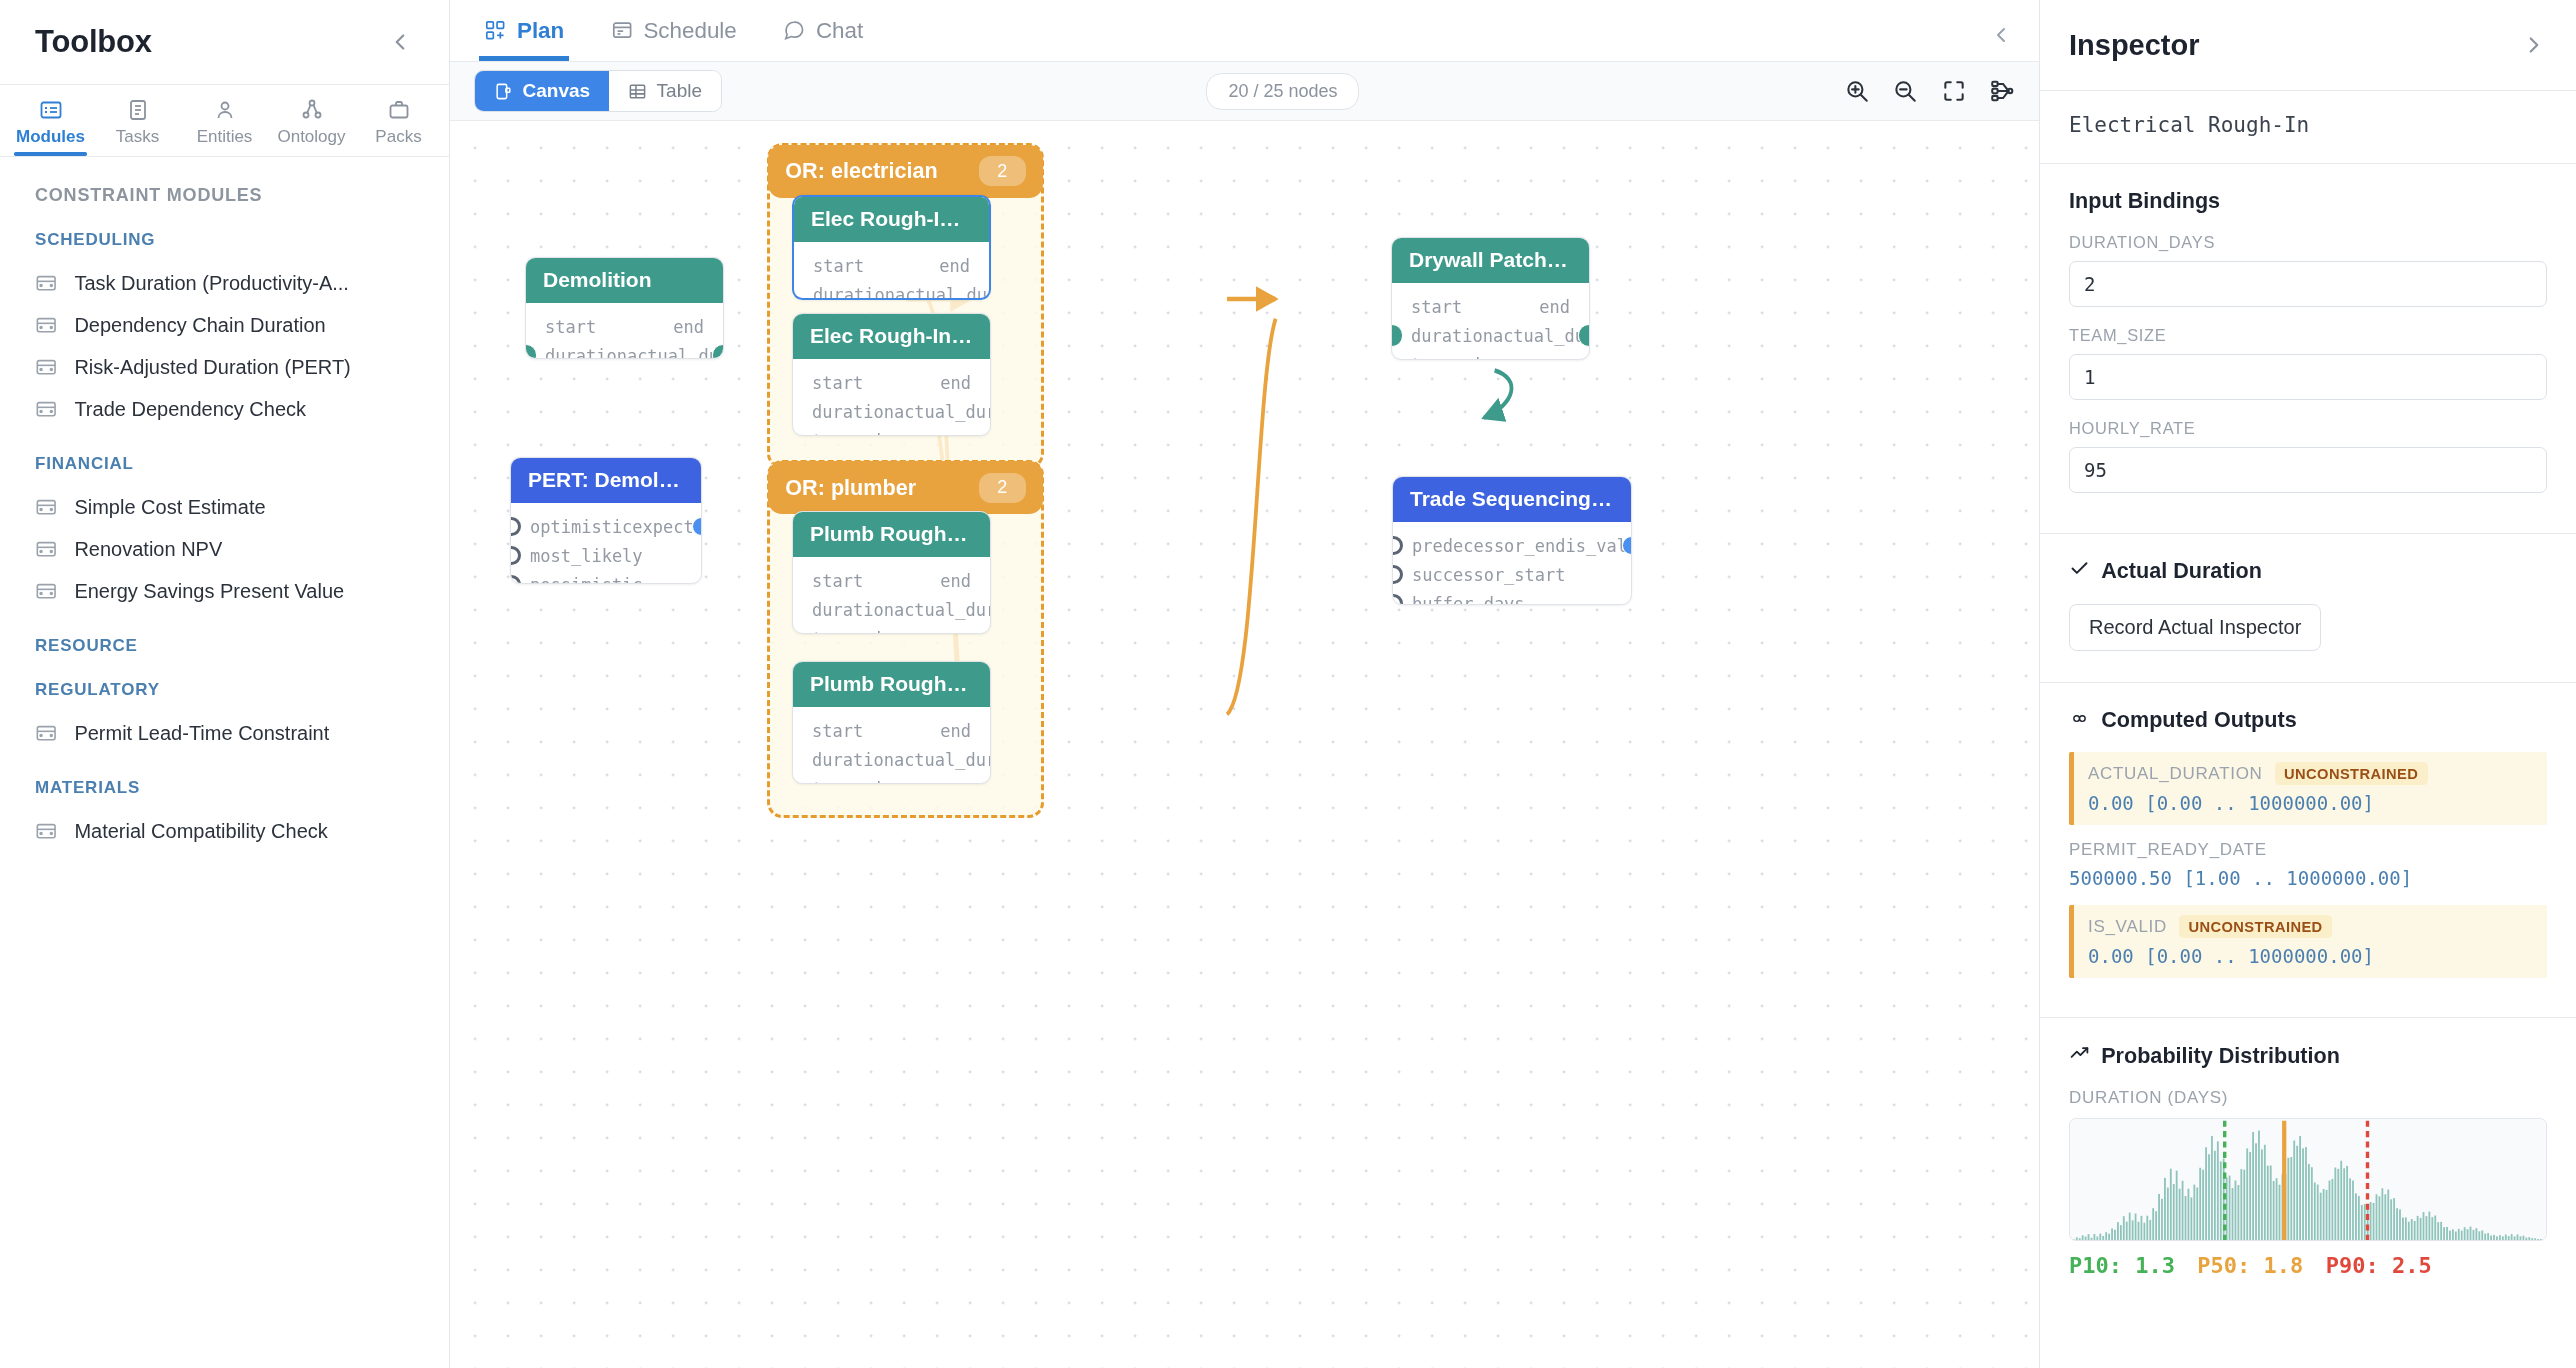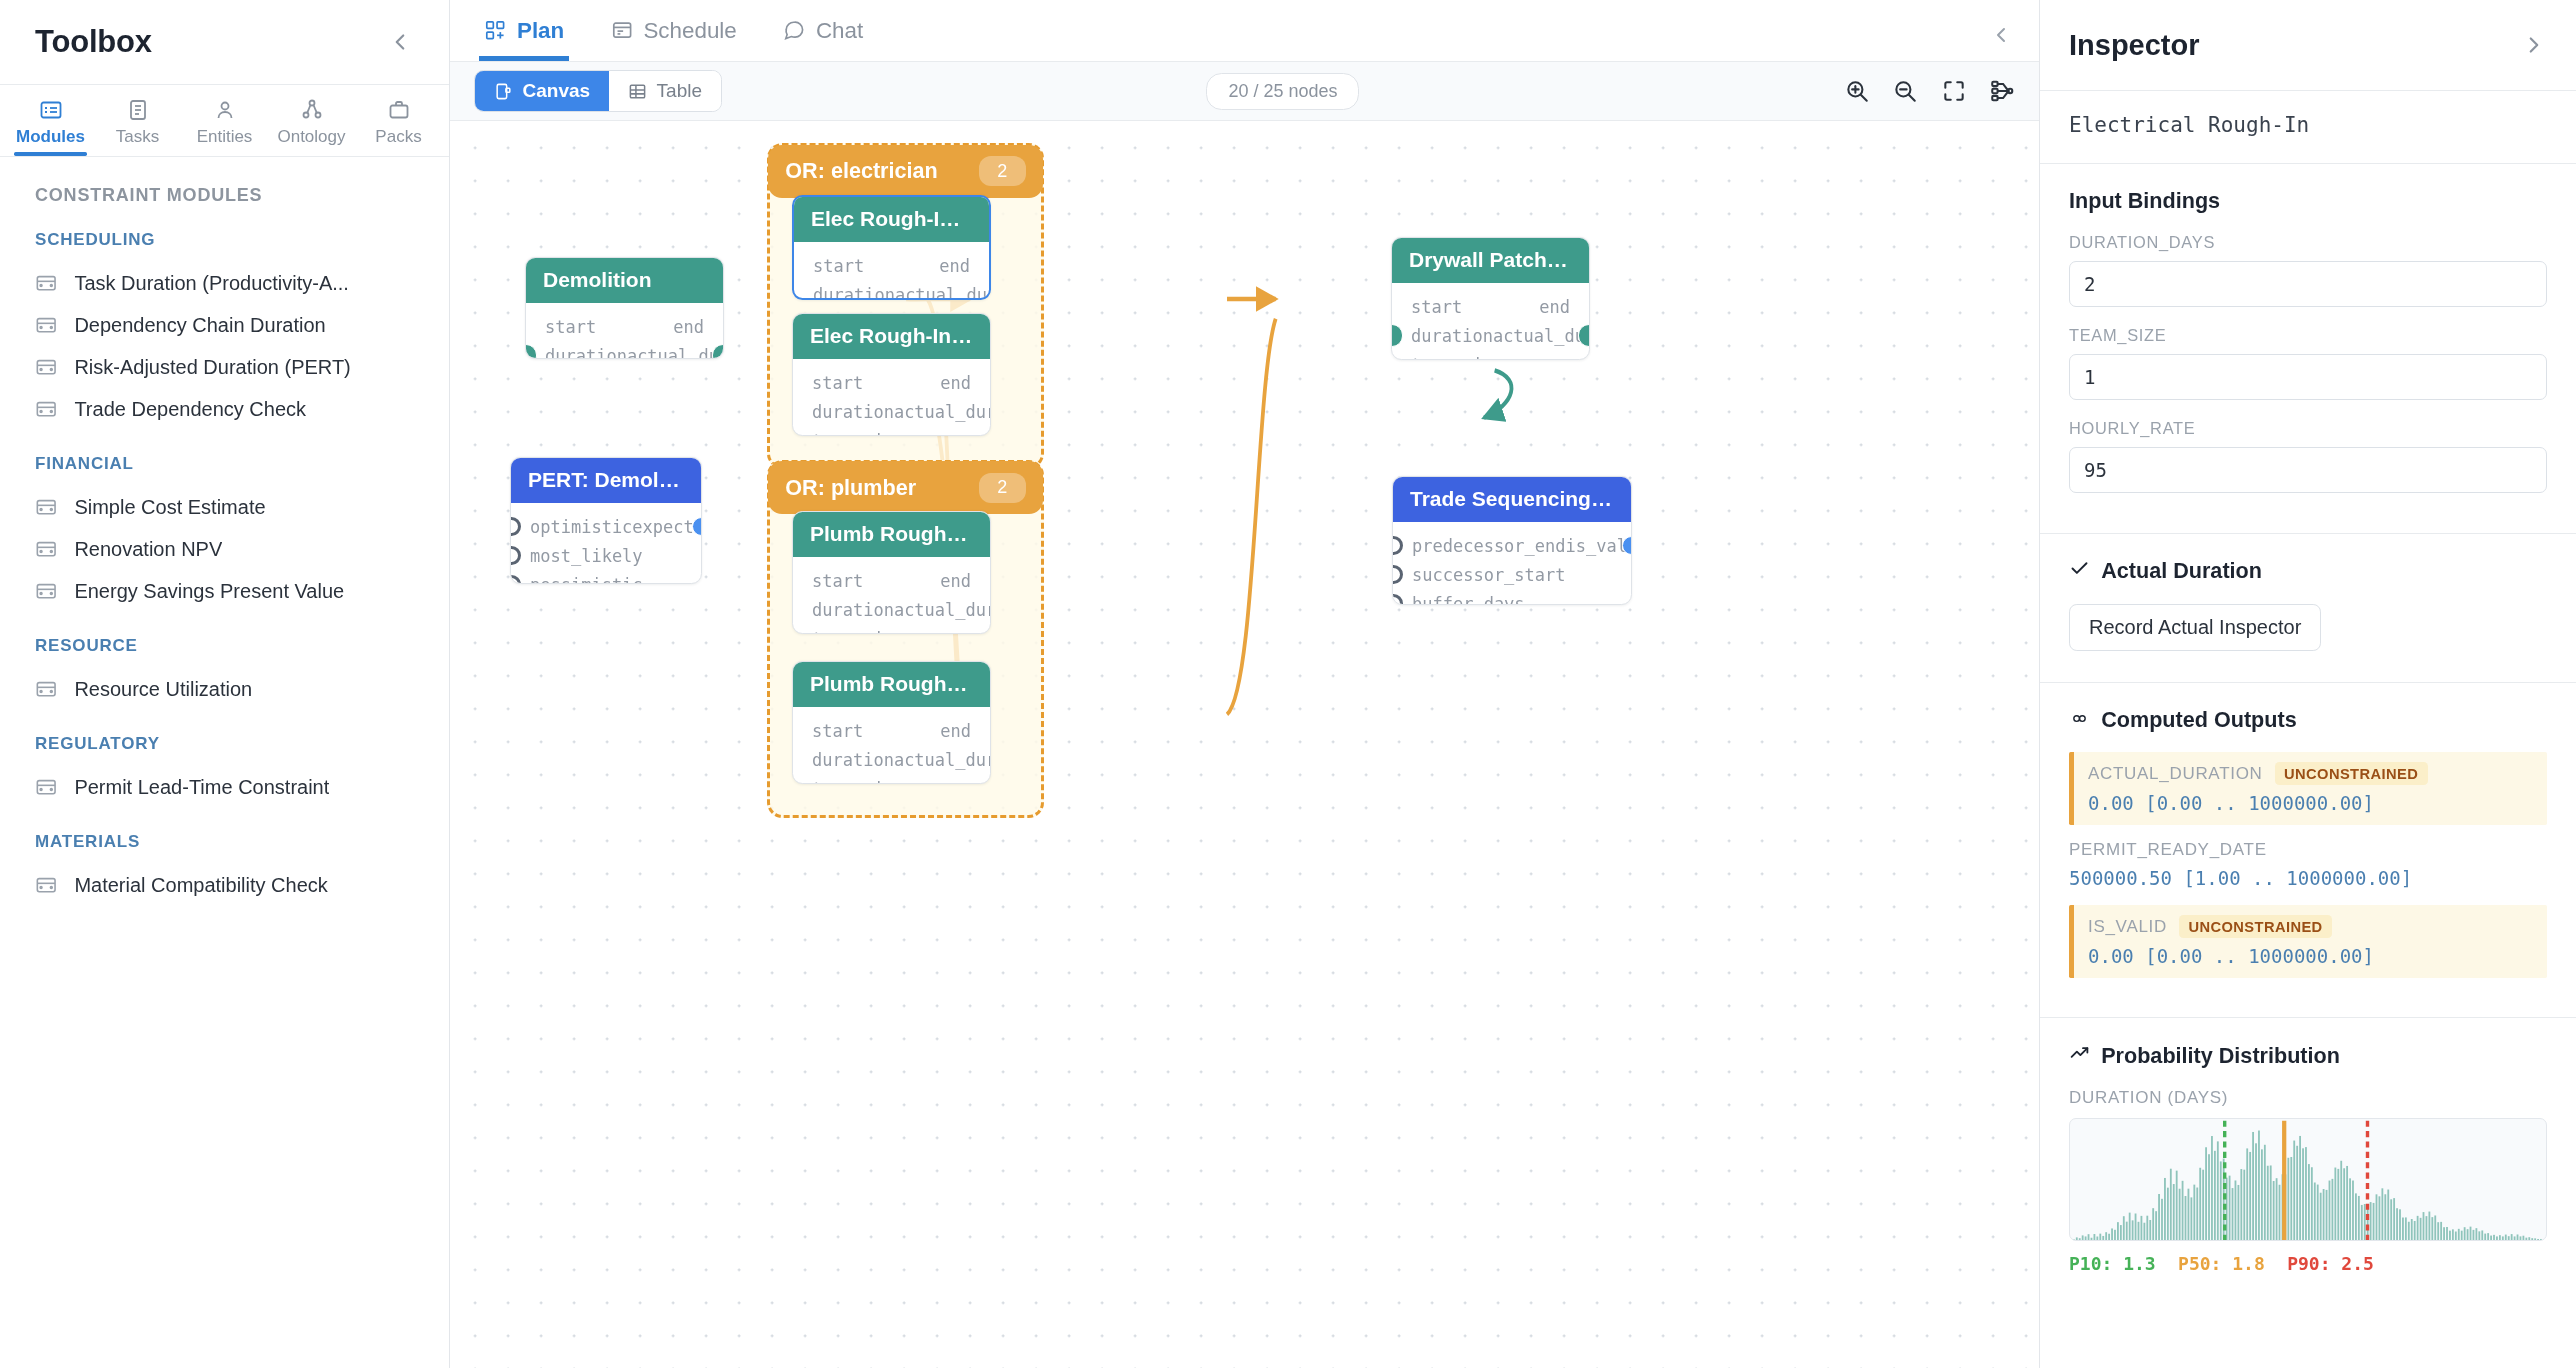--- a/index.html
+++ b/index.html
@@ -197,21 +197,21 @@
   .badge-unc {
     font-size: 14.7px; font-weight: 700; color: #9a4f16; background: #fbefc9;
     border-radius: 4.3px; padding: 3.5px 9.5px; letter-spacing: 0.4px;
   }
   .out-val { font-family: "DejaVu Sans Mono", monospace; font-size: 19px; color: #4a7fb0; }
   .hist-label { font-size: 17px; color: #9aa2ac; letter-spacing: 0.7px; margin-bottom: 10.4px; }
   .hist-box {
     border: 0.9px solid #e3e7ec; border-radius: 7px; background: #f8fafc;
     height: 123px; position: relative; overflow: hidden;
   }
-  .pct-line { margin-top: 12px; font-family: "DejaVu Sans Mono", monospace; font-size: 18px; display: flex; gap: 22.4px; }
+  .pct-line { margin-top: 12px; font-family: "DejaVu Sans Mono", monospace; font-size: 22px; display: flex; gap: 22.4px; }
   .p10 { color: #45b257; font-weight: 700; }
   .p50 { color: #e8a33e; font-weight: 700; }
   .p90 { color: #e0483c; font-weight: 700; }
 </style>
 </head>
 <body>
 
 <div class="app">
 
   <aside class="sidebar">
@@ -348,31 +348,20 @@
               <rect x="2.5" y="5" width="19" height="14" rx="2"></rect>
               <line x1="2.5" y1="10" x2="21.5" y2="10"></line>
               <circle cx="6.5" cy="14.5" r="1"></circle>
               <circle cx="17.5" cy="14.5" r="1"></circle>
             </svg>
           </span>
         <span class="mod-label">Energy Savings Present Value</span>
       </div>
 
       <div class="cat-head">RESOURCE</div>
-      <div class="mod-item">
-        <span class="mod-icon">
-            <svg width="22.4" height="22.4" viewBox="0 0 24 24" fill="none" stroke="#9aa2ac" stroke-width="1.7">
-              <rect x="2.5" y="5" width="19" height="14" rx="2"></rect>
-              <line x1="2.5" y1="10" x2="21.5" y2="10"></line>
-              <circle cx="6.5" cy="14.5" r="1"></circle>
-              <circle cx="17.5" cy="14.5" r="1"></circle>
-            </svg>
-          </span>
-        <span class="mod-label">Resource Utilization</span>
-      </div>
 
       <div class="cat-head">REGULATORY</div>
       <div class="mod-item">
         <span class="mod-icon">
             <svg width="22.4" height="22.4" viewBox="0 0 24 24" fill="none" stroke="#9aa2ac" stroke-width="1.7">
               <rect x="2.5" y="5" width="19" height="14" rx="2"></rect>
               <line x1="2.5" y1="10" x2="21.5" y2="10"></line>
               <circle cx="6.5" cy="14.5" r="1"></circle>
               <circle cx="17.5" cy="14.5" r="1"></circle>
             </svg>

